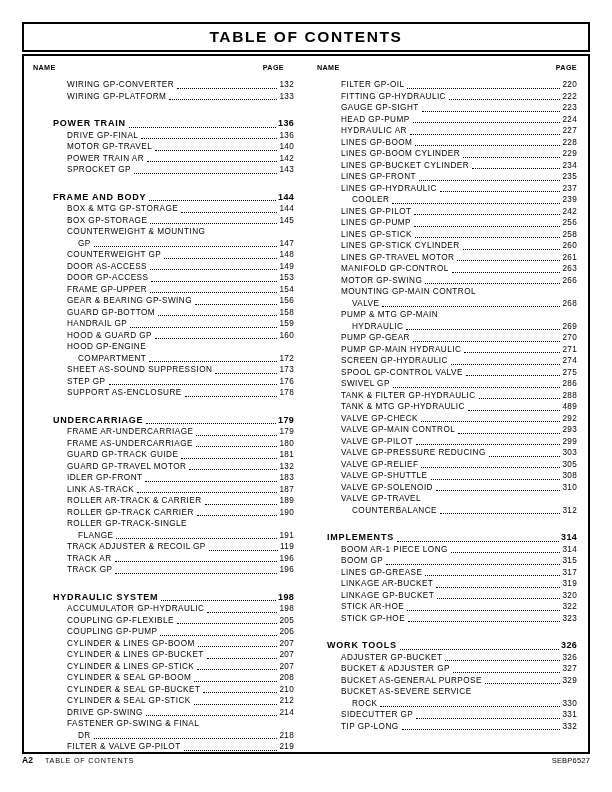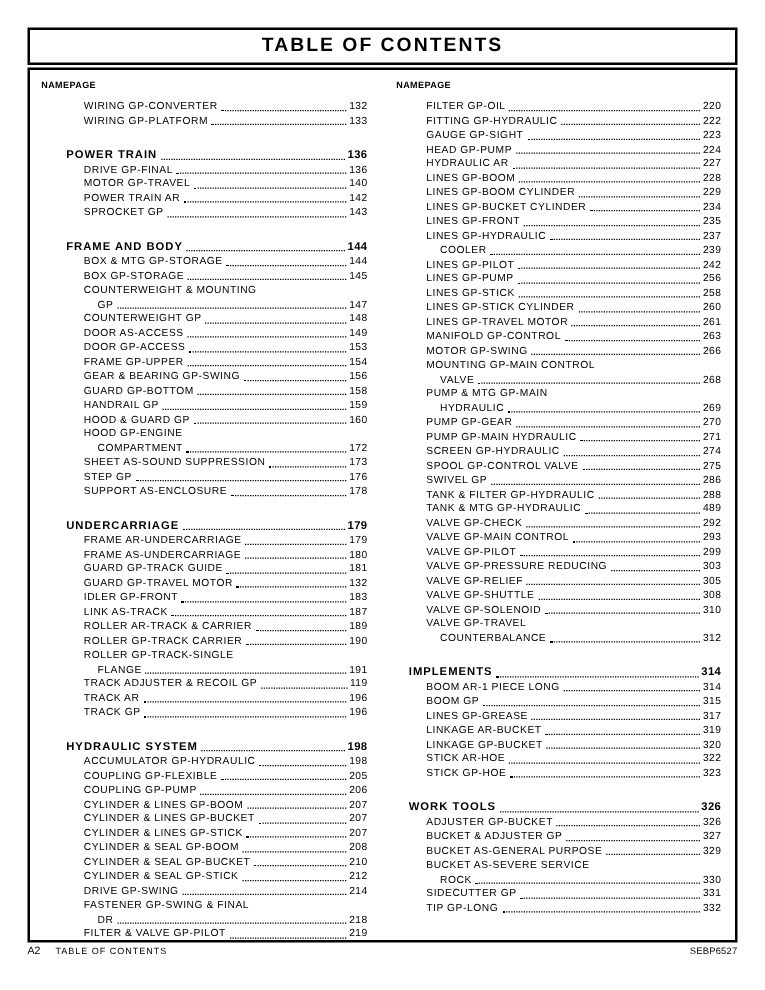--- a/index.html
+++ b/index.html
@@ -47,20 +47,21 @@
   .col-headers {
     display: flex;
     font-size: 7.2px;
     font-weight: bold;
     letter-spacing: 0.35px;
     margin-bottom: 7px;
   }
   .col-head {
     width: 50%;
     display: flex;
+    justify-content: space-between;
     box-sizing: border-box;
   }
   .col-head.left { padding-right: 22px; }
   .col-head.right { padding-left: 11px; padding-right: 2px; }
   .columns {
     display: flex;
     flex: 1 1 auto;
     margin-left: 20px;
   }
   .col {
@@ -112,21 +113,21 @@
   .footer {
     position: absolute;
     left: 22px;
     right: 22px;
     top: 755px;
     display: flex;
     align-items: baseline;
     font-size: 7.5px;
   }
   .footer .pgid {
-    font-weight: normal;
+    font-weight: bold;
     font-size: 8.5px;
     margin-right: 12px;
   }
   .footer .ftitle {
     letter-spacing: 0.8px;
     font-size: 7.2px;
   }
   .footer .docid {
     margin-left: auto;
     font-size: 7.5px;

